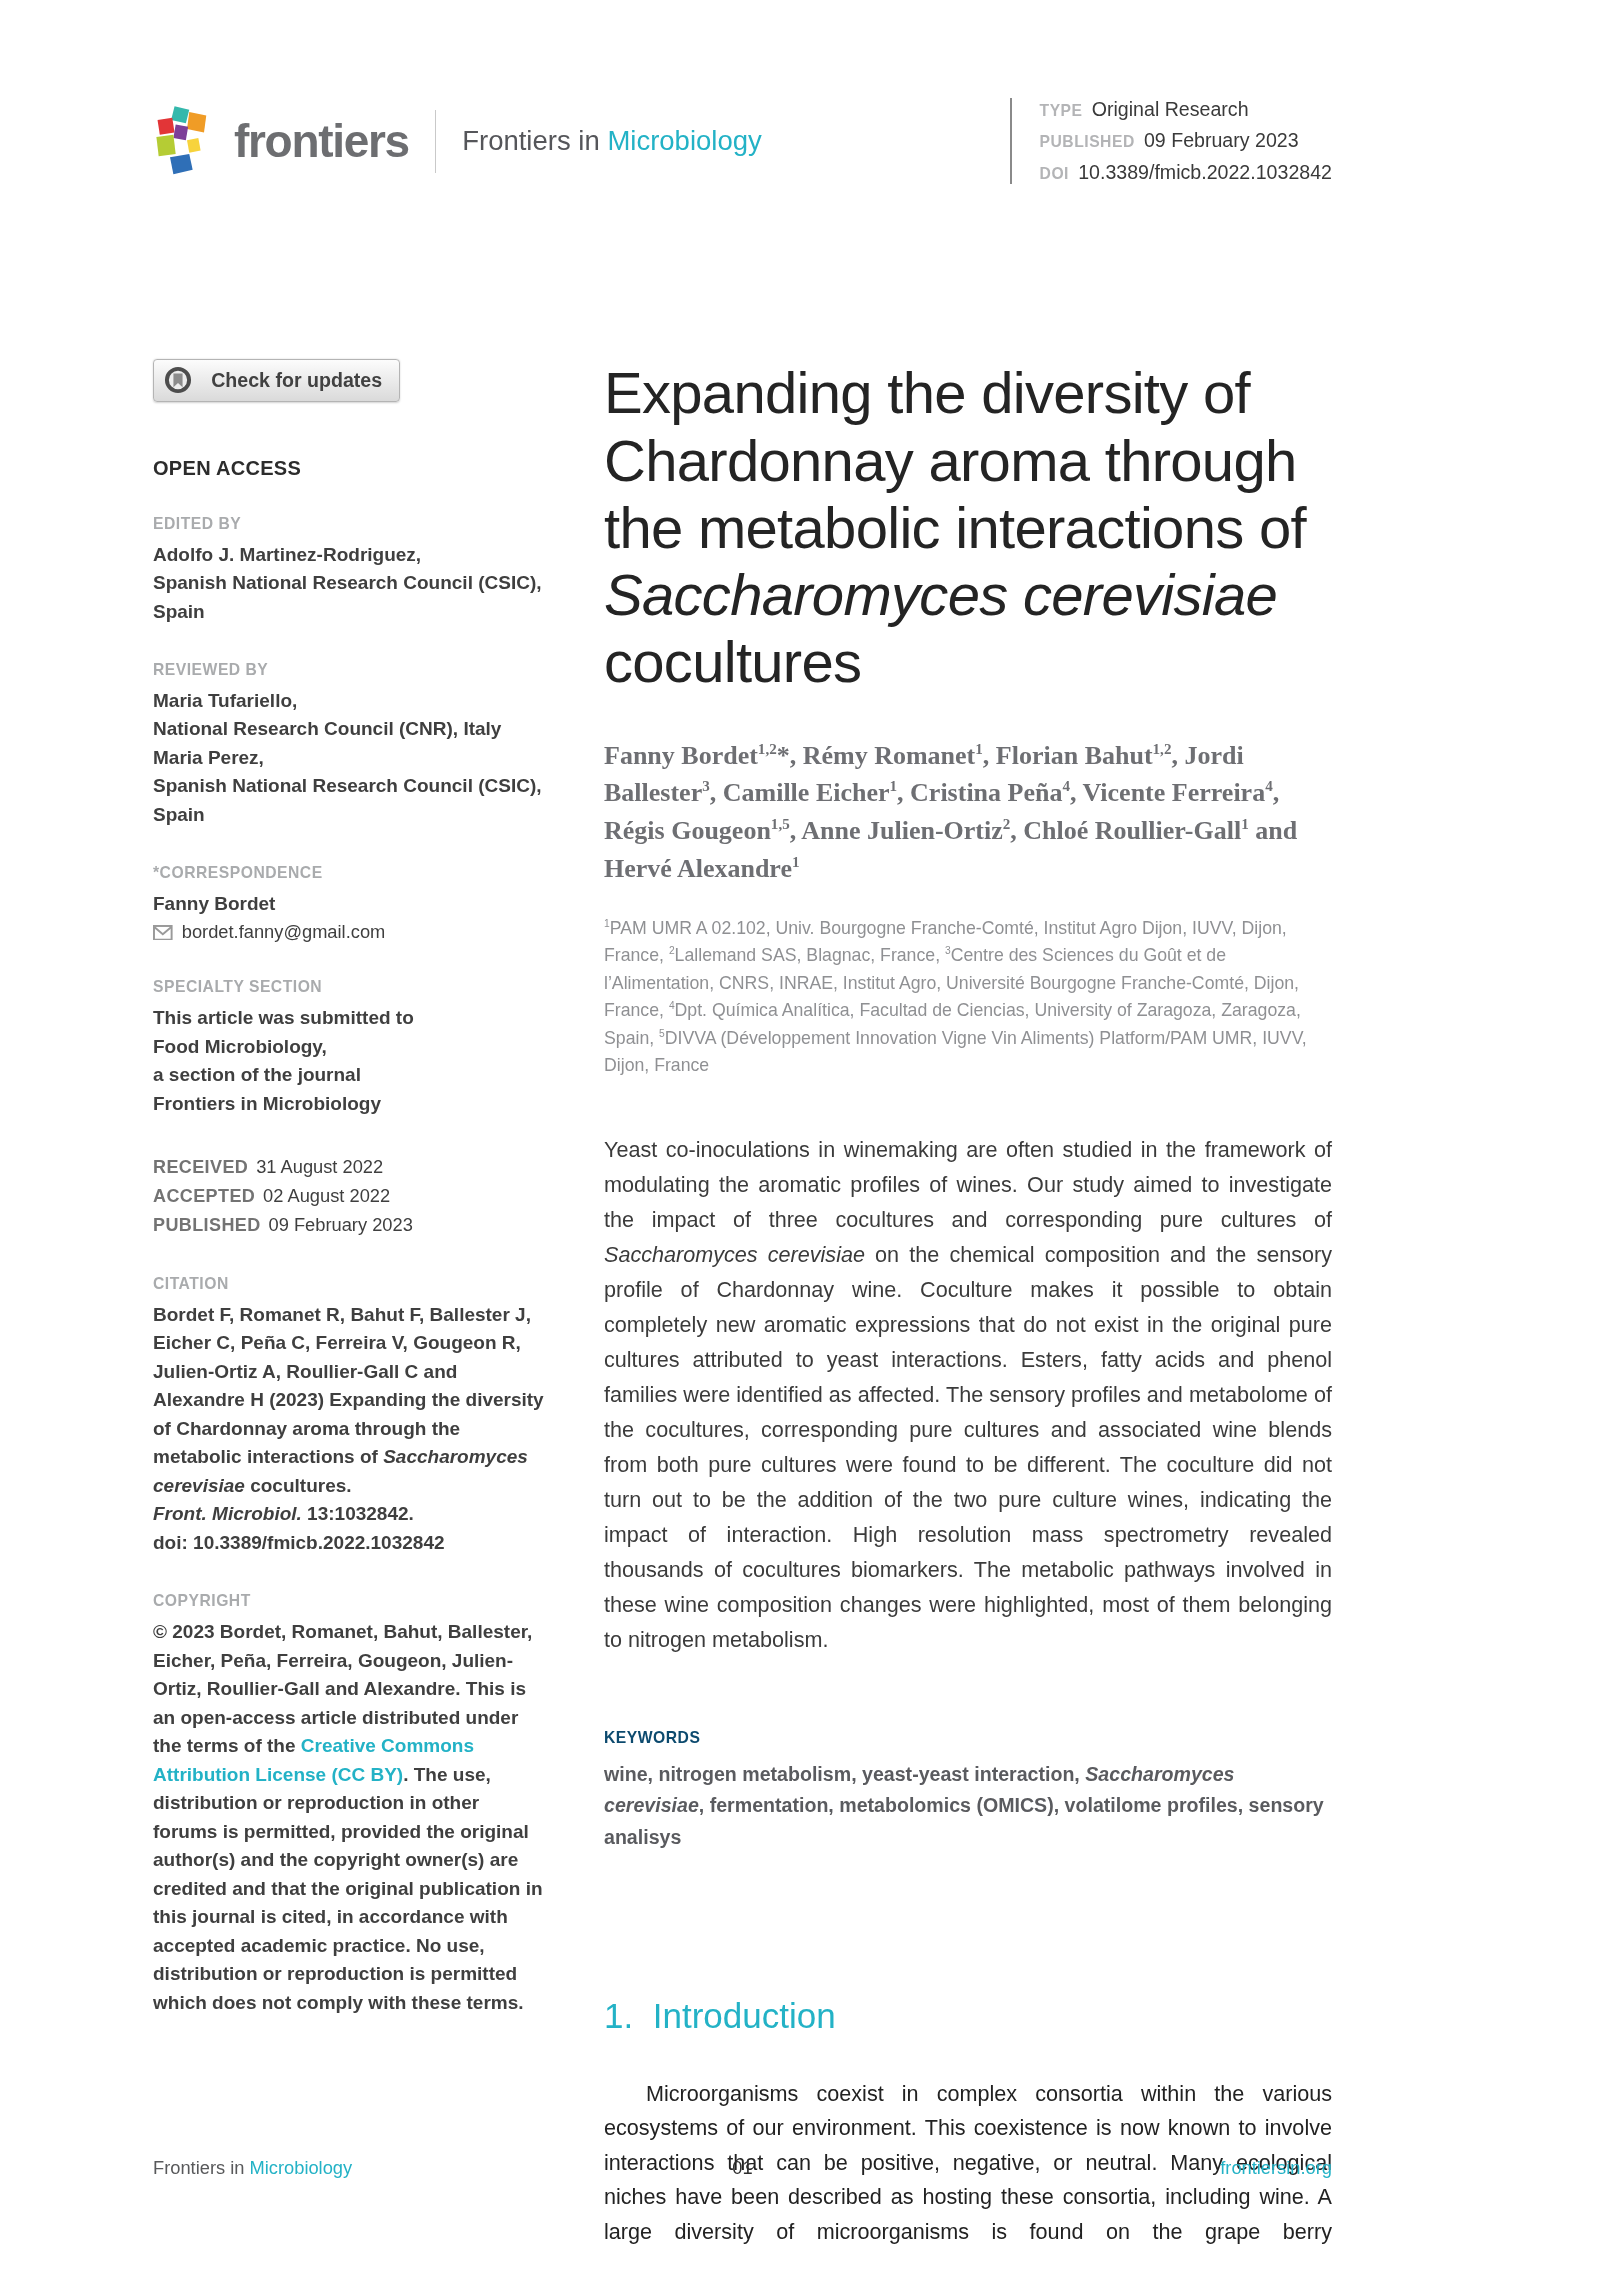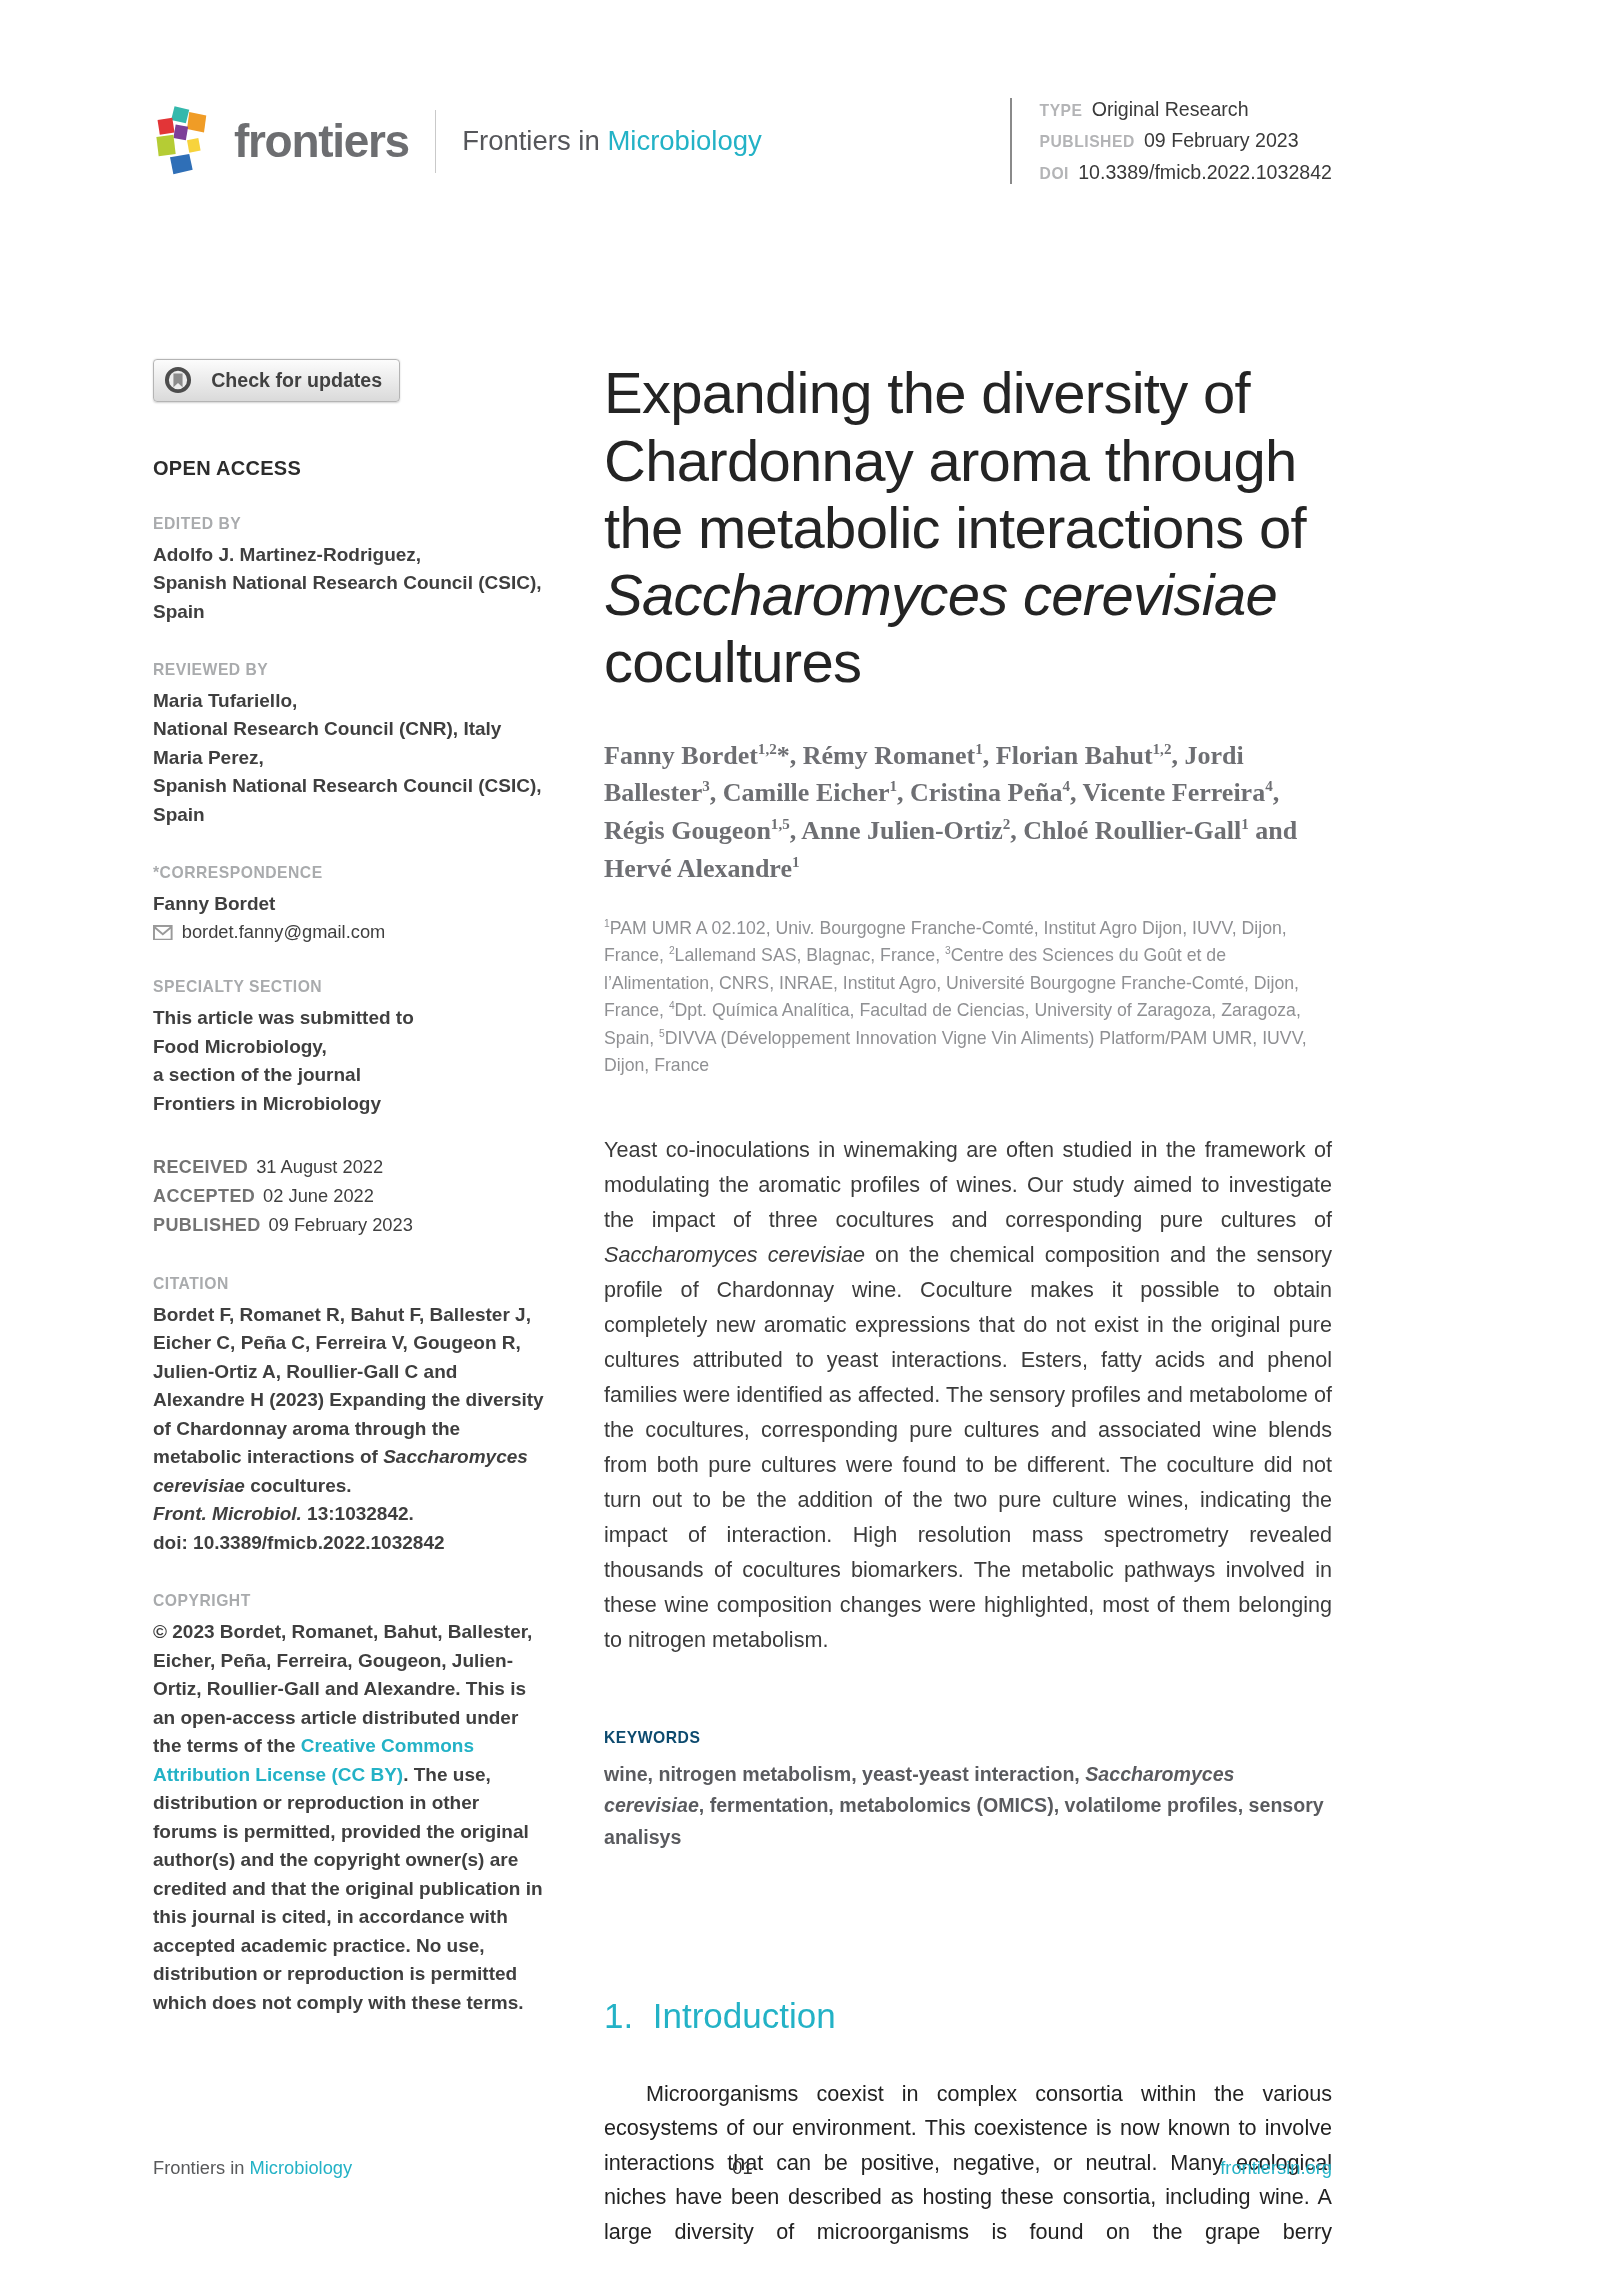--- a/index.html
+++ b/index.html
@@ -143,21 +143,21 @@
 Food Microbiology,
 a section of the journal
 Frontiers in Microbiology</div>
       </div>
 
       <div class="side-section">
         <div class="date-row">
           <span class="inline-label">RECEIVED</span><span>31 August 2022</span>
         </div>
         <div class="date-row">
-          <span class="inline-label">ACCEPTED</span><span>02 June 2022</span>
+          <span class="inline-label">ACCEPTED</span><span>02 August 2022</span>
         </div>
         <div class="date-row">
           <span class="inline-label">PUBLISHED</span><span>09 February 2023</span>
         </div>
       </div>
 
       <div class="side-section">
         <div class="side-label">CITATION</div>
         <div class="side-text"><span>Bordet F, Romanet R, Bahut F, Ballester J, Eicher C, Peña C, Ferreira V, Gougeon R, Julien-Ortiz A, Roullier-Gall C and Alexandre H (2023) Expanding the diversity of Chardonnay aroma through the metabolic interactions of </span><span class="it">Saccharomyces cerevisiae</span><span> cocultures.
 </span><span class="it">Front. Microbiol.</span><span> 13:1032842.

